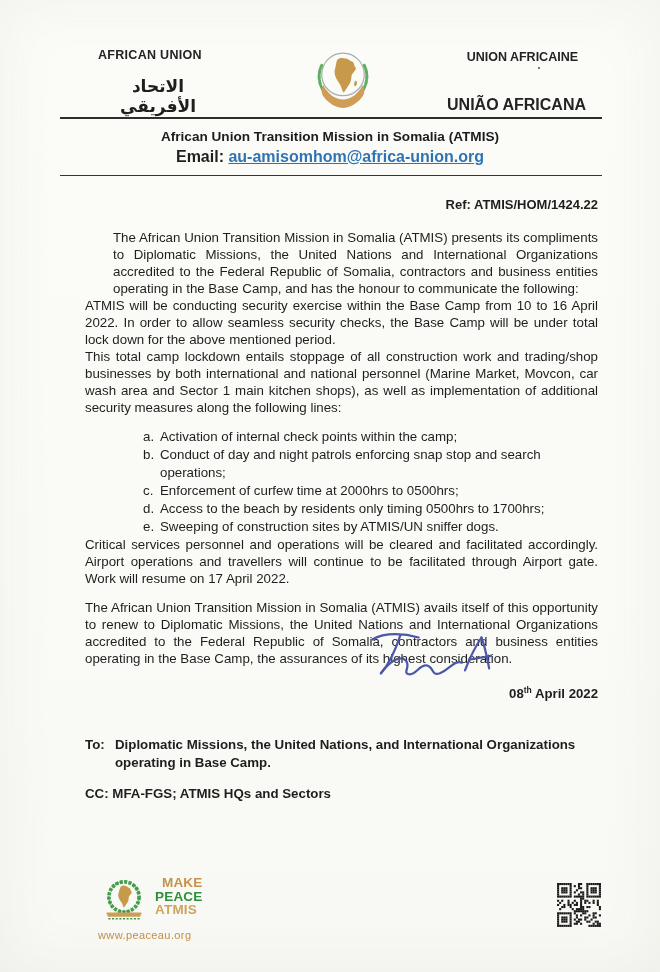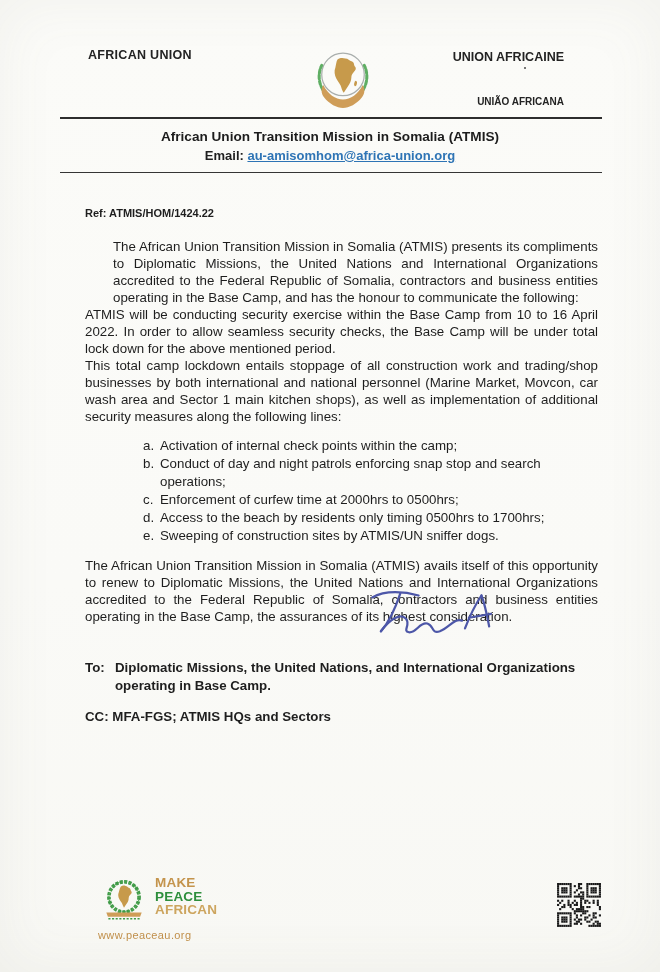--- a/index.html
+++ b/index.html
@@ -10,82 +10,83 @@
     margin:0 auto;
     background:linear-gradient(180deg,#fbfbf8 0%, #fafaf7 60%, #f8f8f4 100%);
     box-shadow: inset 0 0 60px rgba(110,110,100,0.07);
     font-family:"Liberation Sans", sans-serif;
     color:#1f1f1f;
     overflow:hidden;
   }
   
   .hdr { position:relative; height:122px; }
   .hdr-left-en {
-    position:absolute; left:88px; top:48px;
+    position:absolute; left:98px; top:48px;
     font-size:12.5px; font-weight:700; letter-spacing:0.3px; color:#232323;
   }
   .hdr-left-ar {
     position:absolute; left:98px; top:76px; width:120px; text-align:center;
     font-size:17px; font-weight:700; color:#1e1e1e;
     font-family:"DejaVu Sans", sans-serif;
   }
   .hdr-right-fr {
-    position:absolute; right:96px; top:50px;
+    position:absolute; right:82px; top:50px;
     font-size:12.5px; font-weight:700; color:#232323;
   }
   .hdr-right-fr .artifact { position:absolute; left:64%; bottom:-5px; width:2.5px; height:2.5px; background:#4a4a4a; border-radius:50%; }
   .hdr-right-pt {
-    position:absolute; right:96px; top:96px;
-    font-size:10px; font-weight:700; color:#232323;
+    position:absolute; right:74px; top:96px;
+    font-size:16px; font-weight:700; color:#232323;
   }
   .emblem-hdr { position:absolute; left:305px; top:38px; width:76px; height:82px; }
   .rule-top { position:absolute; left:60px; right:58px; top:117px; border-top:2px solid #2d2d2d; }
   
   .masthead { text-align:center; margin-top:7px; }
   .masthead .title { font-size:13.6px; font-weight:700; color:#1c1c1c; }
-  .masthead .email-line { margin-top:4px; font-size:13px; font-weight:700; }
+  .masthead .email-line { margin-top:4px; font-size:16px; font-weight:700; }
   .rule-mid { margin:9px 58px 0 60px; border-top:1.7px solid #353535; }
   a.link, span.link {
     color:#2e74b5; text-decoration:underline; cursor:pointer; font-weight:inherit;
   }
   
   .content { margin:0 62px 0 85px; font-size:13.3px; line-height:17px; color:#1e1e1e; }
-  .ref { text-align:left; font-weight:700; margin-top:32px; font-size:11px; }
+  .ref { text-align:right; font-weight:700; margin-top:20px; font-size:13px; }
   .para { text-align:justify; }
   .para.first { margin-top:16px;margin-left:28px; }
   .list { margin:12px 0 0 58px; }
   .list-row { display:flex; line-height:18px; }
   .list-row .letter { width:17px; flex:0 0 17px; }
   .list-row .txt { flex:1; }
   .closing-wrap { position:relative; margin-top:12px; text-align:justify; }
   .sig { position:absolute; left:282px; top:24px; width:138px; height:58px; pointer-events:none; }
   .date-line { text-align:right; font-weight:700; margin-top:15px; font-size:13.2px; }
   .date-line sup { font-size:8.5px; vertical-align:super; }
   .to-block { display:flex; margin-top:34px; font-weight:700; line-height:18px; }
   .to-block .to-label { flex:0 0 30px; }
   .cc-line { margin-top:13px; font-weight:700; }
   
   .footer-logo { position:absolute; left:98px; top:874px; width:150px; }
   .footer-logo .row { display:flex; align-items:flex-start; }
   .emblem-ftr { width:52px; height:52px; flex:0 0 52px; }
   .slogan { margin-left:5px; margin-top:2px; font-weight:700; font-size:13.5px; line-height:13.5px; letter-spacing:0.2px; }
-  .slogan .w1 { color:#c4944c; }
+  .slogan .w1 { color:#c4944c;text-align:right; }
   .slogan .w2 { color:#2e8f3c; }
   .slogan .w3 { color:#cdא; }
   .slogan .w3 { color:#cda55e; }
   .peaceau-url { margin-top:3px; font-size:11px; color:#c08f4a; letter-spacing:0.4px; }
   .qr { position:absolute; left:557px; top:883px; width:44px; height:46px; }
 </style>
 </head>
 <body>
 
 <div class="page">
 
   <div class="hdr">
     <div class="hdr-left-en">AFRICAN UNION</div>
+    <div class="hdr-left-ar">الاتحاد الأفريقي</div>
     <div class="hdr-right-fr"><span>UNION AFRICAINE</span><span class="artifact"></span></div>
     <div class="hdr-right-pt">UNIÃO AFRICANA</div>
 
     <svg class="emblem-hdr" viewBox="0 0 100 104">
       <circle cx="50" cy="46" r="28" fill="none" stroke="#a9aeac" stroke-width="1.6"></circle>
       <path d="M43,26 C46,24 50,24 53,25 C57,25 58,28 62,29 C65,30 64,34 66,36 C68,39 66,41 64,43 C62,45 61,47 61,50 C61,54 59,58 57,61 C55,64 53,67 51,70 C49,68 48,64 47,61 C45,57 43,55 41,51 C39,47 38,42 40,37 C41,33 41,29 43,26 Z" fill="#c79a4b"></path>
       <ellipse cx="66.5" cy="58" rx="1.8" ry="3.6" fill="#c79a4b" transform="rotate(14 66.5 58)"></ellipse>
       <path d="M28,72 C18,62 16,46 22,34" fill="none" stroke="#5fae63" stroke-width="4" stroke-dasharray="5 2.5" stroke-linecap="round"></path>
       <path d="M72,72 C82,62 84,46 78,34" fill="none" stroke="#5fae63" stroke-width="4" stroke-dasharray="5 2.5" stroke-linecap="round"></path>
       <path d="M24,60 C30,72 40,79 50,79 C60,79 70,72 76,60 C79,65 79,71 75,76 C68,85 58,90 50,90 C42,90 32,85 25,76 C21,71 21,65 24,60 Z" fill="#cf9d58"></path>
@@ -123,36 +124,38 @@
       <div class="list-row">
           <span class="letter">d.</span>
           <span class="txt">Access to the beach by residents only timing 0500hrs to 1700hrs;</span>
         </div>
       <div class="list-row">
           <span class="letter">e.</span>
           <span class="txt">Sweeping of construction sites by ATMIS/UN sniffer dogs.</span>
         </div>
     </div>
 
+    <div class="para">Critical services personnel and operations will be cleared and facilitated accordingly. Airport operations and travellers will continue to be facilitated through Airport gate. Work will resume on 17 April 2022.</div>
 
 
     <div class="closing-wrap">
       <span>The African Union Transition Mission in Somalia (ATMIS) avails itself of this opportunity to renew to Diplomatic Missions, the United Nations and International Organizations accredited to the Federal Republic of Somalia, contractors and business entities operating in the Base Camp, the assurances of its highest consideration.</span>
       <svg class="sig" viewBox="0 0 140 60">
         <g fill="none" stroke="#4d57a8" stroke-width="2.3" stroke-linecap="round" stroke-linejoin="round">
           <path d="M4,17 C18,9 38,11 52,15"></path>
           <path d="M33,13 C28,28 21,43 13,52"></path>
           <path d="M13,52 C23,39 33,33 39,39 C44,45 35,52 42,53 C50,54 53,42 61,44 C68,46 65,55 74,52 C84,48 89,38 97,41"></path>
           <path d="M100,49 C105,36 111,24 117,15"></path>
           <path d="M117,15 C121,25 123,37 125,47"></path>
           <path d="M104,38 L127,34"></path>
         </g>
       </svg>
     </div>
 
+    <div class="date-line"><span>08</span><sup>th</sup><span> April 2022</span></div>
 
     <div class="to-block">
       <div class="to-label">To:</div>
       <div>
         <div>Diplomatic Missions, the United Nations, and International Organizations</div>
         <div>operating in Base Camp.</div>
       </div>
     </div>
 
     <div class="cc-line">CC: MFA-FGS; ATMIS HQs and Sectors</div>
@@ -163,21 +166,21 @@
       <svg class="emblem-ftr" viewBox="0 0 100 100">
         <circle cx="50" cy="44" r="29" fill="none" stroke="#3f9a47" stroke-width="7" stroke-dasharray="6 2.5"></circle>
         <circle cx="50" cy="44" r="29" fill="none" stroke="#55aa58" stroke-width="2.5" stroke-dasharray="3 4" transform="rotate(10 50 44)"></circle>
         <path d="M44,24 C47,22 50,22 53,23 C56,23 57,26 60,27 C63,28 62,31 64,33 C66,36 64,38 62,40 C60,42 59,44 59,46 C59,50 58,53 56,56 C54,59 52,62 50,65 C48,62 47,59 46,56 C44,53 42,51 41,48 C39,44 38,40 40,35 C41,31 42,27 44,24 Z" fill="#c79a4b"></path>
         <path d="M16,74 L84,74 L81,82 L19,82 Z" fill="#cf9d58"></path>
         <path d="M20,86 L80,86" stroke="#3f9a47" stroke-width="3" stroke-dasharray="4 3"></path>
       </svg>
       <div class="slogan">
         <div class="w1">MAKE</div>
         <div class="w2">PEACE</div>
-        <div class="w3">AFRICAN</div>
+        <div class="w3">ATMIS</div>
       </div>
     </div>
     <div class="peaceau-url">www.peaceau.org</div>
   </div>
 
   <svg class="qr" viewBox="0 0 21 22" id="qr-svg">
       <rect x="0" y="0" width="1" height="1" fill="#191919"></rect>
       <rect x="1" y="0" width="1" height="1" fill="#191919"></rect>
       <rect x="2" y="0" width="1" height="1" fill="#191919"></rect>
       <rect x="3" y="0" width="1" height="1" fill="#191919"></rect>

